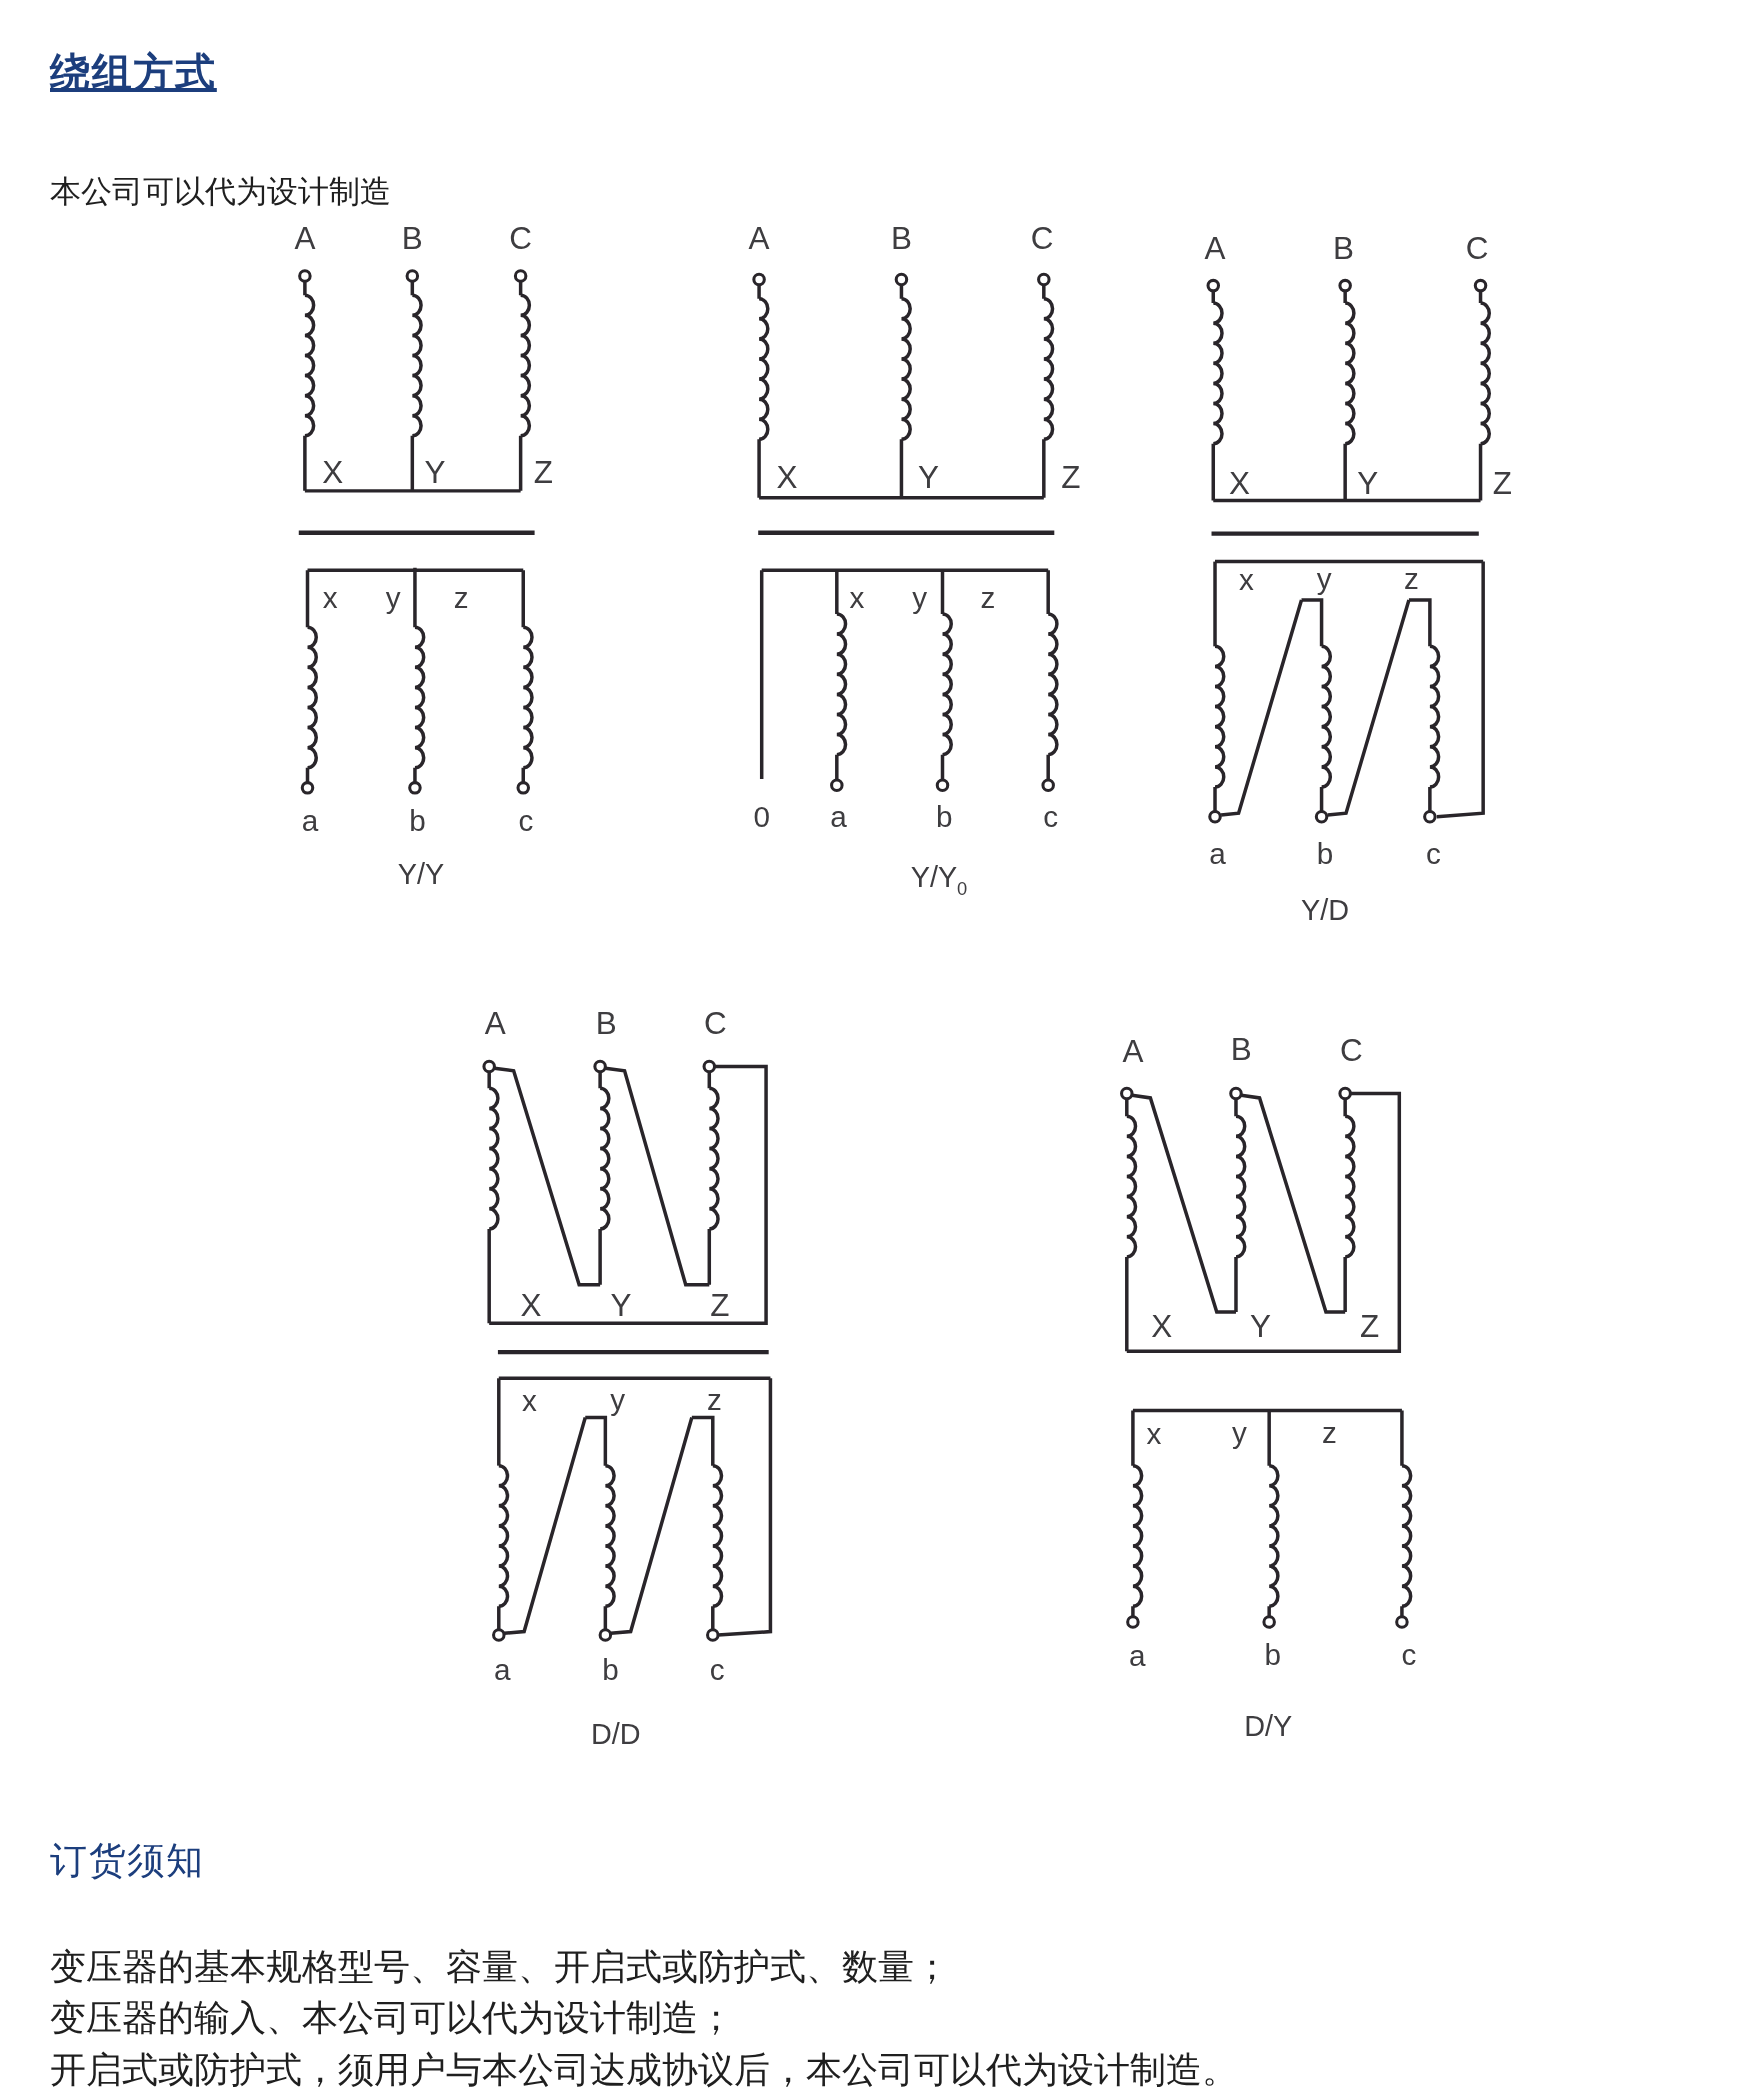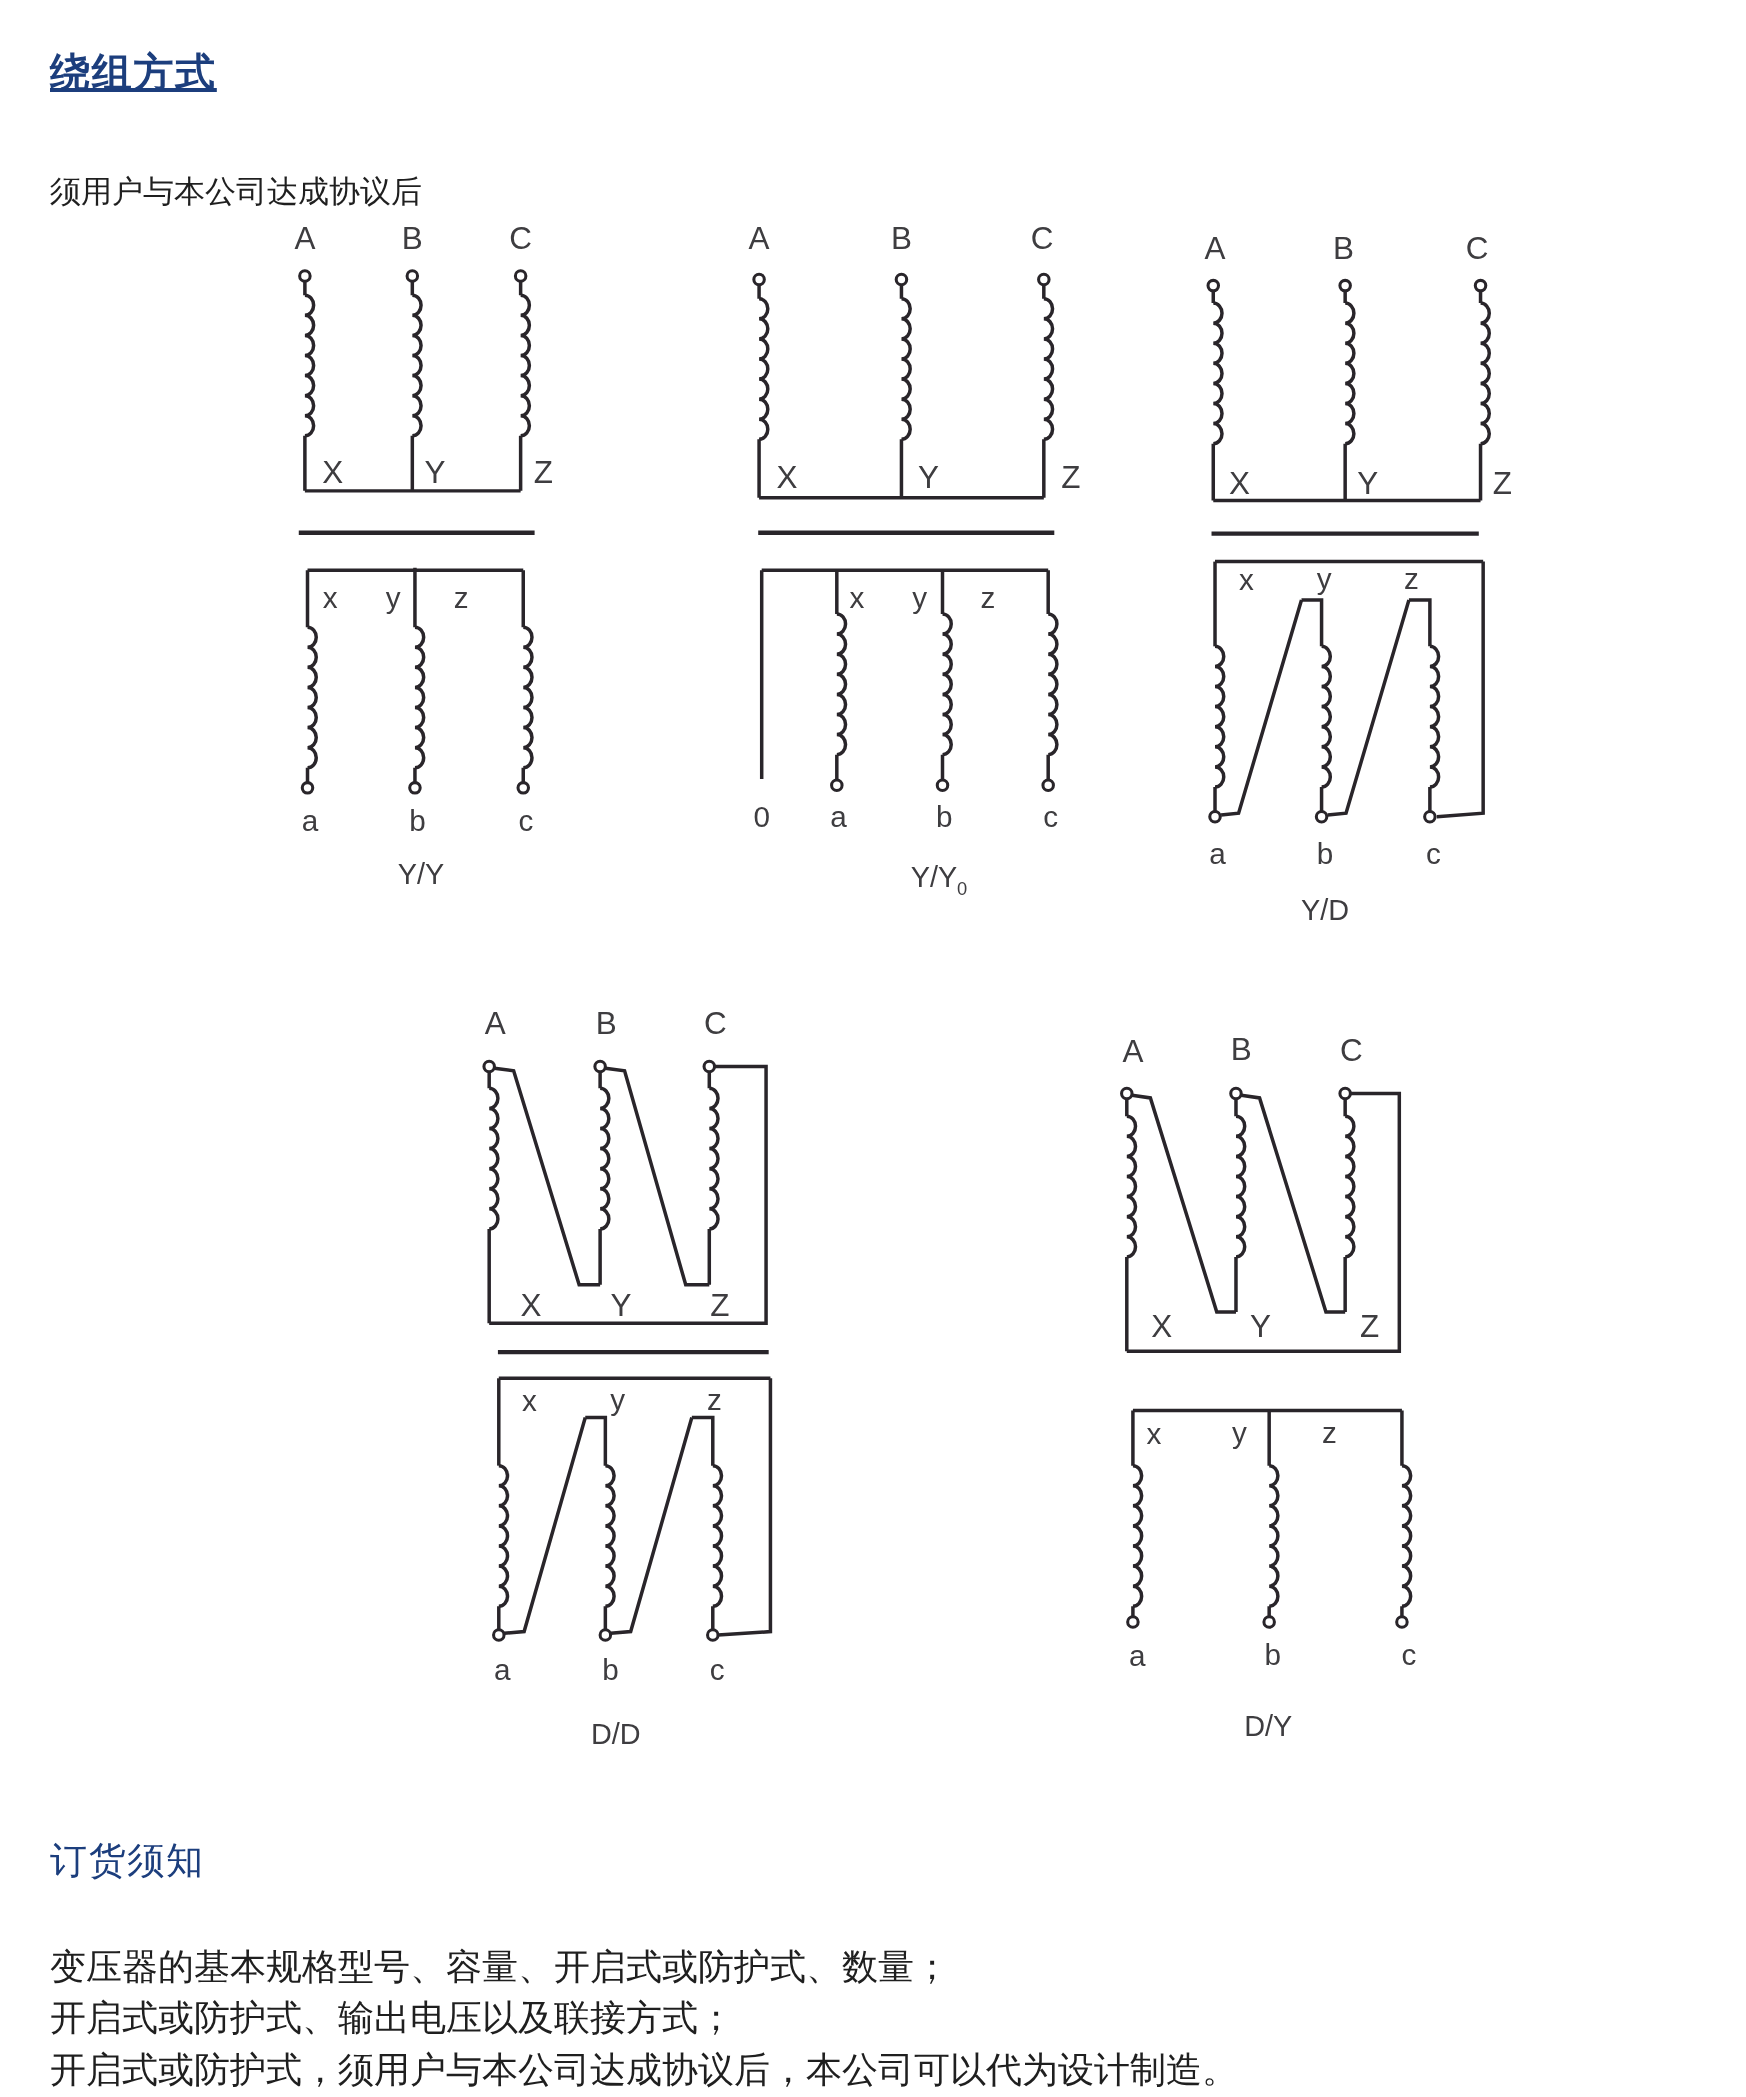--- a/index.html
+++ b/index.html
@@ -58,21 +58,21 @@
   .wires .sep { stroke-width: 5; }
   .lblU { font-size: 36px; text-anchor: middle; }
   .lblL { font-size: 34px; text-anchor: middle; }
   .cap  { font-size: 33px; text-anchor: middle; }
   .sub  { font-size: 21px; }
 </style>
 </head>
 <body>
 
 <div class="abs h1">绕组方式</div>
-<div class="abs intro">须用户与本公司达成协议后</div>
+<div class="abs intro">本公司可以代为设计制造</div>
 
 <svg class="fig" width="1747" height="2098" viewBox="0 0 2000 2402">
   <defs>
     <path id="coil" d="M0,0a10,11.5 0 0 1 0,23a10,11.5 0 0 1 0,23a10,11.5 0 0 1 0,23a10,11.5 0 0 1 0,23a10,11.5 0 0 1 0,23a10,11.5 0 0 1 0,23a10,11.5 0 0 1 0,23"></path>
   </defs>
 
   <g>
     <g class="wires">
       <circle cx="349" cy="316" r="6"></circle>
       <circle cx="472" cy="316" r="6"></circle>
@@ -278,15 +278,15 @@
     <text class="lblL" x="1522" y="1652">z</text>
     <text class="lblL" x="1302" y="1907">a</text>
     <text class="lblL" x="1457" y="1906">b</text>
     <text class="lblL" x="1613" y="1906">c</text>
     <text class="cap" x="1452" y="1988">D/Y</text>
   </g>
 </svg>
 
 <div class="abs h2">订货须知</div>
 <div class="abs note" style="top:1943px">变压器的基本规格型号、容量、开启式或防护式、数量；</div>
-<div class="abs note" style="top:1994px">开启式或防护式、输出电压以及联接方式；</div>
+<div class="abs note" style="top:1994px">变压器的输入、本公司可以代为设计制造；</div>
 <div class="abs note" style="top:2046px">开启式或防护式，须用户与本公司达成协议后，本公司可以代为设计制造。</div>
 
 
 </body></html>

